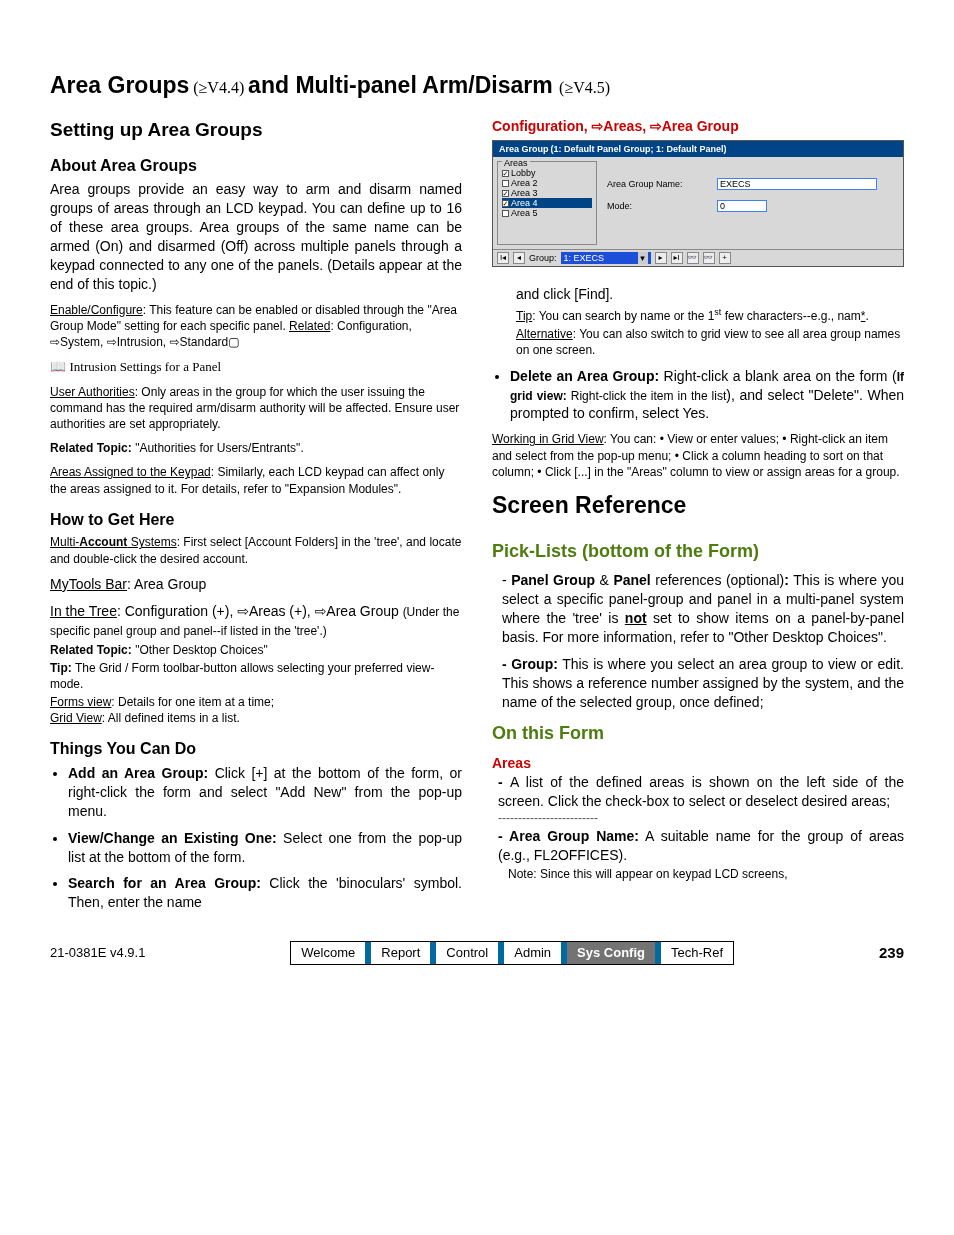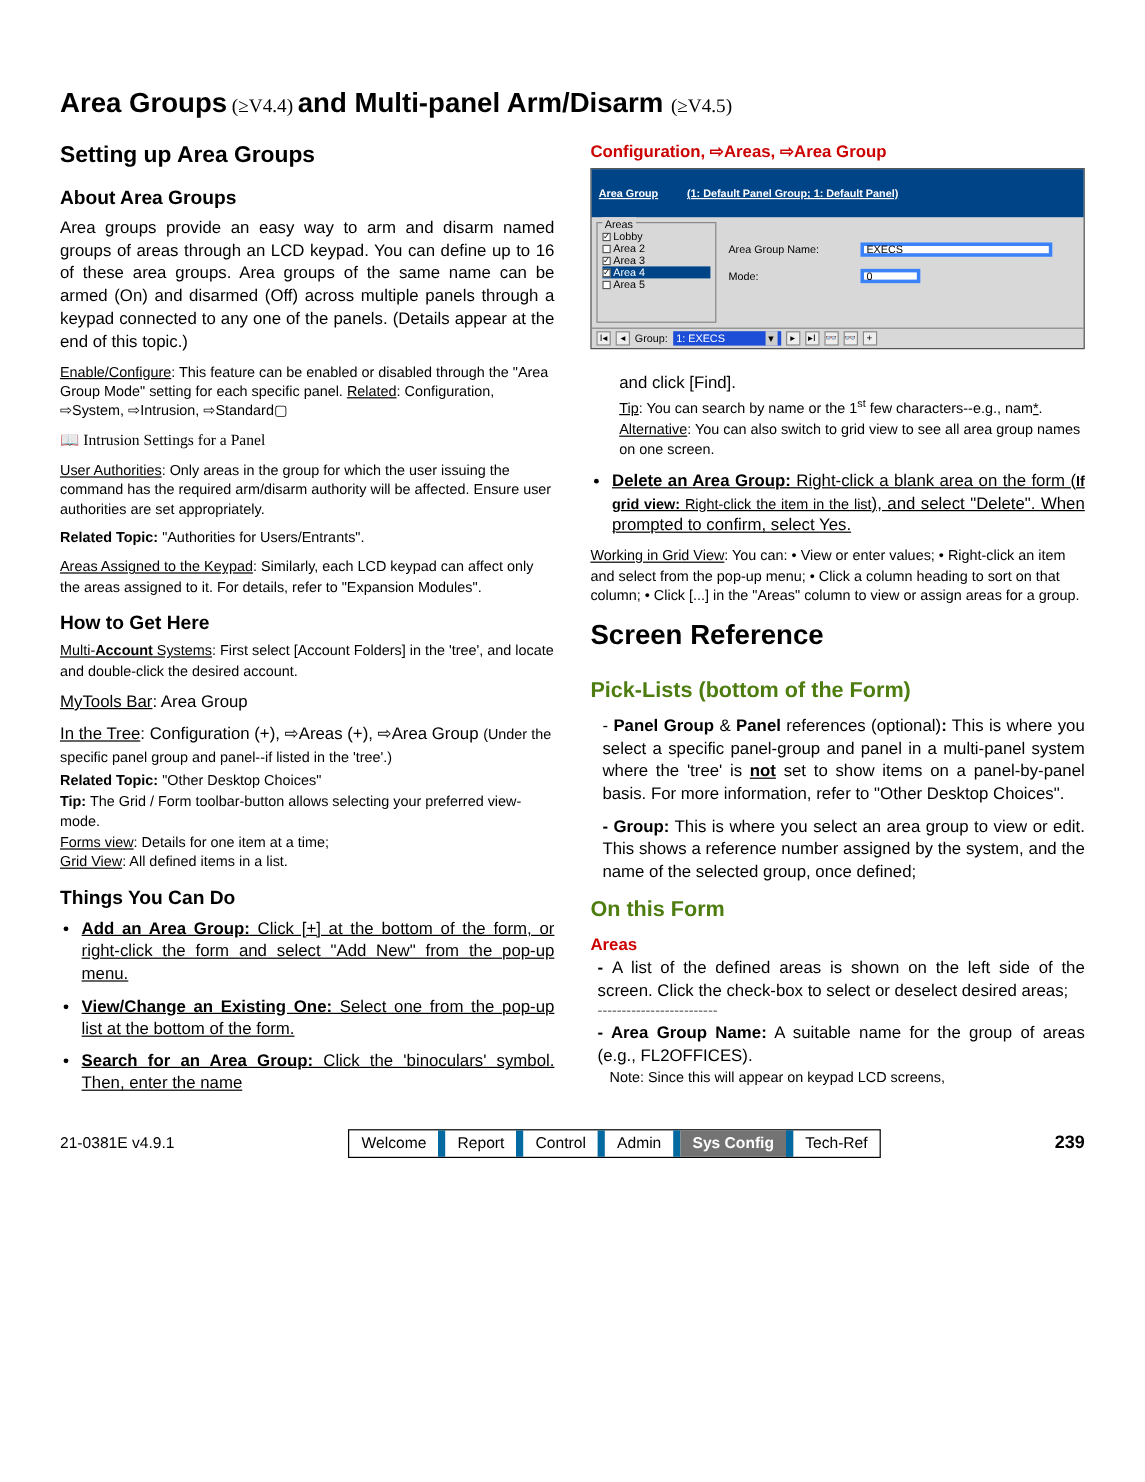--- a/index.html
+++ b/index.html
@@ -26,25 +26,24 @@
     border: 1px solid #555;
     background: #d8d8d8;
     font-family: "MS Sans Serif", Tahoma, sans-serif;
     font-size: 9px;
     margin-bottom: 18px;
   }
   .ss-titlebar {
     background: #004488;
     color: #fff;
     font-weight: bold;
-    padding: 14px 6px;
+    padding: 2px 6px;
     font-size: 9px;
     display: flex;
-    gap: 24px;
-    text-decoration: underline;
+    gap: 2px;
   }
   .ss-body { display: flex; }
   .ss-areas {
     border: 1px solid #888;
     background: #d8d8d8;
     margin: 4px;
     width: 100px;
     height: 84px;
     position: relative;
     padding: 6px 4px 2px 4px;
@@ -61,21 +60,21 @@
   .ss-check .box {
     width: 7px; height: 7px; border: 1px solid #555; background: #fff;
     display: inline-flex; align-items: center; justify-content: center;
     font-size: 7px; line-height: 7px;
   }
   .ss-check.sel { background: #004488; color: #fff; }
   .ss-fields { flex: 1; padding: 21px 6px; font-size: 9px; }
   .ss-row { display: flex; align-items: center; margin-bottom: 10px; }
   .ss-row .lbl { width: 110px; }
   .ss-input {
-    border: 3px solid #3b82f6; background: #fff; height: 12px; width: 160px;
+    border: 1px solid #3b82f6; background: #fff; height: 12px; width: 160px;
     padding: 0 2px; font-size: 9px; display: inline-flex; align-items: center;
   }
   .ss-nav {
     border-top: 1px solid #888;
     padding: 2px 4px;
     display: flex; align-items: center; gap: 4px;
     font-size: 9px;
   }
   .ss-nav .btn {
     border: 1px solid #888; background: #eee; width: 12px; height: 12px;
@@ -86,21 +85,21 @@
     background: #1d4ed8; color: #fff; padding: 0 3px; height: 12px;
     display: inline-flex; align-items: center; font-size: 9px; width: 90px;
     justify-content: space-between;
   }
   .ss-combo .dd { background: #ccc; color: #000; width: 10px; text-align: center; }
   p { margin: 0 0 8px 0; }
   .just { text-align: justify; }
   .u { text-decoration: underline; }
   .small { font-size: 12px; }
   .book { font-family: "Times New Roman", serif; font-size: 13px; }
-  ul.b { margin: 1px 0 8px 0; padding-left: 18px; text-decoration: underline; }
+  ul.b { margin: 1px 0 8px 0; padding-left: 18px; }
   ul.b li { margin-bottom: 8px; text-align: justify; }
   .footer {
     border-top: 1px solid #fff;
     display: flex; align-items: center; justify-content: space-between;
     padding: 2px 0 0 0; margin-top: 18px; font-size: 13px;
   }
   .tabs { display: flex; border: 1px solid #000; }
   .tabs .tab { padding: 2px 10px; border-right: 6px solid #0369a1; font-size: 13px; }
   .tabs .tab:last-child { border-right: none; }
   .tabs .tab.active { background: #737373; color: #fff; font-weight: bold; }

